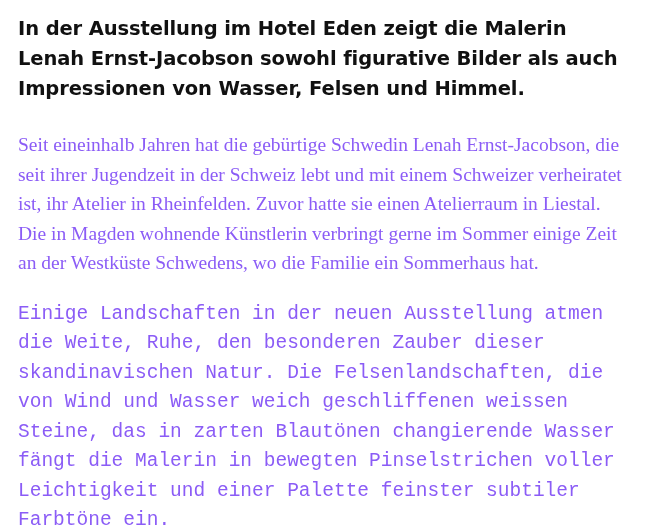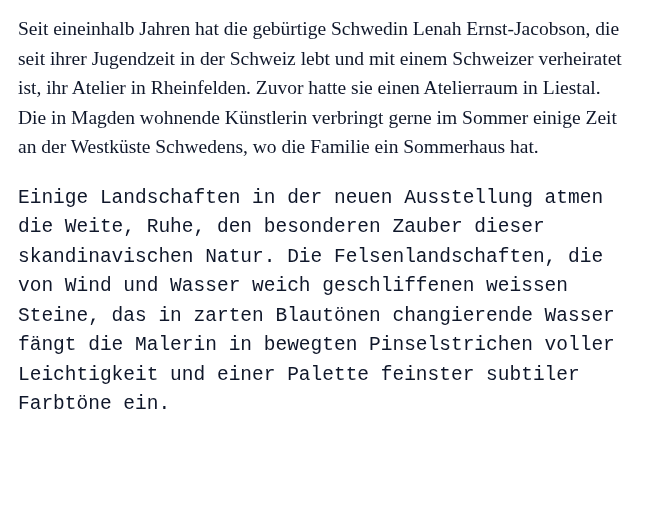--- a/index.html
+++ b/index.html
@@ -27,28 +27,29 @@
     line-height: 30px;
     letter-spacing: -0.1px;
     color: #111111;
     margin: 0 0 26px 0;
     max-width: 620px;
   }
   .body-par {
     font-family: "Liberation Serif", serif;
     font-size: 19.5px;
     line-height: 29.5px;
-    color: #0f172a;
+    color: #8b5cf6;
     margin: 0 0 22px 0;
     max-width: 614px;
   }
   .body-par:last-child {
     margin-bottom: 0;
     font-family: Liberation Mono, monospace;
   }
 </style>
 </head>
 <body>
 
 <div class="article">
+  <p class="lead">In der Ausstellung im Hotel Eden zeigt die Malerin Lenah Ernst-Jacobson sowohl figurative Bilder als auch Impressionen von Wasser, Felsen und Himmel.</p>
   <p class="body-par">Seit eineinhalb Jahren hat die gebürtige Schwedin Lenah Ernst-Jacobson, die seit ihrer Jugendzeit in der Schweiz lebt und mit einem Schweizer verheiratet ist, ihr Atelier in Rheinfelden. Zuvor hatte sie einen Atelierraum in Liestal. Die in Magden wohnende Künstlerin verbringt gerne im Sommer einige Zeit an der Westküste Schwedens, wo die Familie ein Sommerhaus hat.</p>
   <p class="body-par">Einige Landschaften in der neuen Ausstellung atmen die Weite, Ruhe, den besonderen Zauber dieser skandinavischen Natur. Die Felsenlandschaften, die von Wind und Wasser weich geschliffenen weissen Steine, das in zarten Blautönen changierende Wasser fängt die Malerin in bewegten Pinselstrichen voller Leichtigkeit und einer Palette feinster subtiler Farbtöne ein.</p>
 </div>
 
 </body></html>

